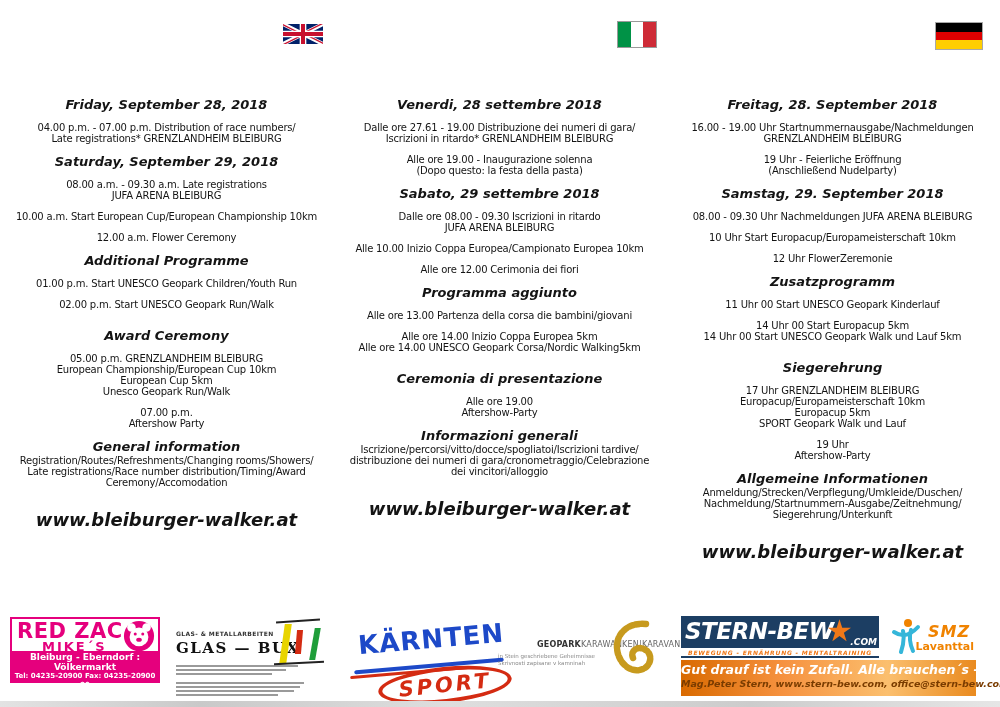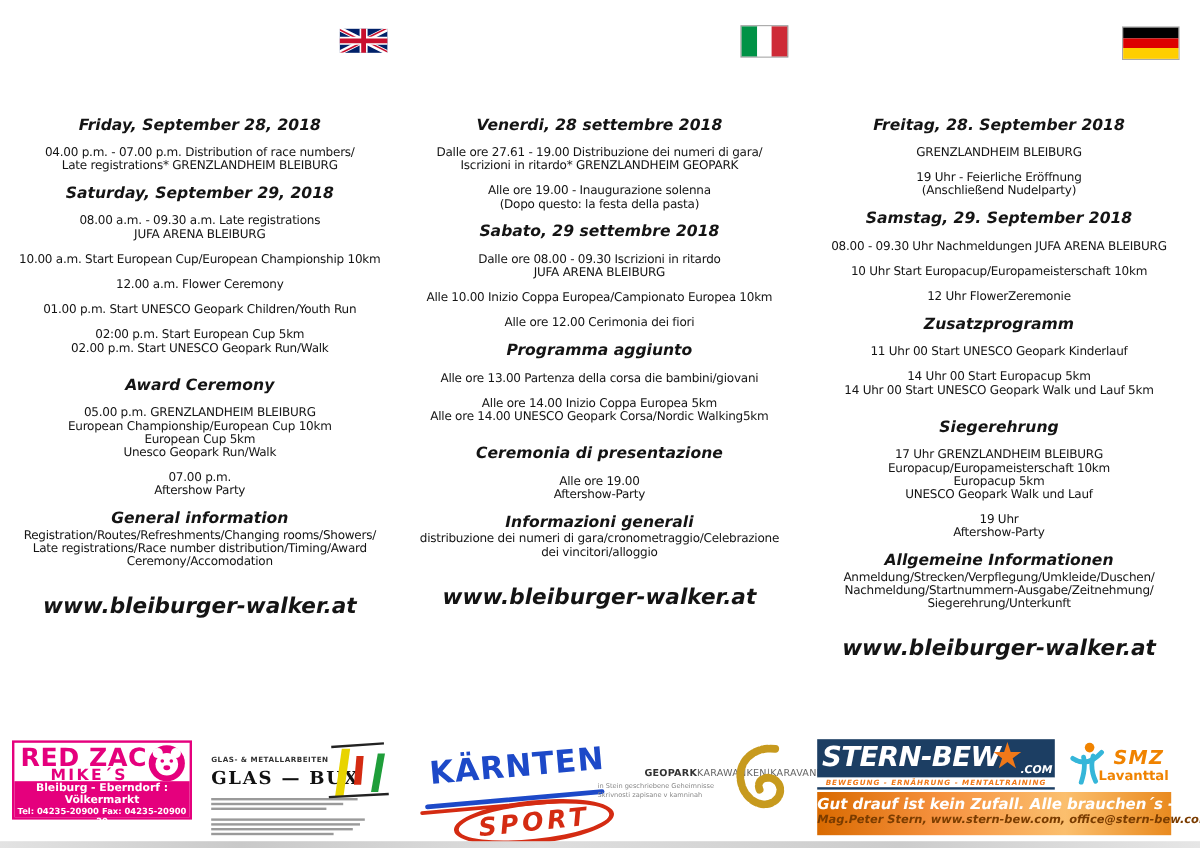--- a/index.html
+++ b/index.html
@@ -139,25 +139,27 @@
         <div class="block para">
           <div class="line">08.00 a.m. - 09.30 a.m. Late registrations</div>
           <div class="line">JUFA ARENA BLEIBURG</div>
         </div>
         <div class="block para">
           <div class="line">10.00 a.m. Start European Cup/European Championship 10km</div>
         </div>
         <div class="block para">
           <div class="line">12.00 a.m. Flower Ceremony</div>
         </div>
+        <div class="block heading">
+          <div class="line">Additional Programme</div>
+        </div>
         <div class="block para">
           <div class="line">01.00 p.m. Start UNESCO Geopark Children/Youth Run</div>
         </div>
         <div class="block para">
-          <div class="line">02:00 p.m. Start European Cup 5km</div>
           <div class="line">02.00 p.m. Start UNESCO Geopark Run/Walk</div>
         </div>
         <div class="block heading spaced">
           <div class="line">Award Ceremony</div>
         </div>
         <div class="block para">
           <div class="line">05.00 p.m. GRENZLANDHEIM BLEIBURG</div>
           <div class="line">European Championship/European Cup 10km</div>
           <div class="line">European Cup 5km</div>
           <div class="line">Unesco Geopark Run/Walk</div>
@@ -177,21 +179,21 @@
         <div class="block website">
           <div class="line">www.bleiburger-walker.at</div>
         </div>
       </section>
     <section class="col">
         <div class="block heading">
           <div class="line">Venerdi, 28 settembre 2018</div>
         </div>
         <div class="block para">
           <div class="line">Dalle ore 27.61 - 19.00 Distribuzione dei numeri di gara/</div>
-          <div class="line">Iscrizioni in ritardo* GRENZLANDHEIM GEOPARK</div>
+          <div class="line">Iscrizioni in ritardo* GRENLANDHEIM BLEIBURG</div>
         </div>
         <div class="block para">
           <div class="line">Alle ore 19.00 - Inaugurazione solenna</div>
           <div class="line">(Dopo questo: la festa della pasta)</div>
         </div>
         <div class="block heading">
           <div class="line">Sabato, 29 settembre 2018</div>
         </div>
         <div class="block para">
           <div class="line">Dalle ore 08.00 - 09.30 Iscrizioni in ritardo</div>
@@ -217,32 +219,34 @@
           <div class="line">Ceremonia di presentazione</div>
         </div>
         <div class="block para">
           <div class="line">Alle ore 19.00</div>
           <div class="line">Aftershow-Party</div>
         </div>
         <div class="block heading">
           <div class="line">Informazioni generali</div>
         </div>
         <div class="block para tight">
+          <div class="line">Iscrizione/percorsi/vitto/docce/spogliatoi/Iscrizioni tardive/</div>
           <div class="line">distribuzione dei numeri di gara/cronometraggio/Celebrazione</div>
           <div class="line">dei vincitori/alloggio</div>
         </div>
         <div class="block website">
           <div class="line">www.bleiburger-walker.at</div>
         </div>
       </section>
     <section class="col">
         <div class="block heading">
           <div class="line">Freitag, 28. September 2018</div>
         </div>
         <div class="block para">
+          <div class="line">16.00 - 19.00 Uhr Startnummernausgabe/Nachmeldungen</div>
           <div class="line">GRENZLANDHEIM BLEIBURG</div>
         </div>
         <div class="block para">
           <div class="line">19 Uhr - Feierliche Eröffnung</div>
           <div class="line">(Anschließend Nudelparty)</div>
         </div>
         <div class="block heading">
           <div class="line">Samstag, 29. September 2018</div>
         </div>
         <div class="block para">
@@ -264,21 +268,21 @@
           <div class="line">14 Uhr 00 Start Europacup 5km</div>
           <div class="line">14 Uhr 00 Start UNESCO Geopark Walk und Lauf 5km</div>
         </div>
         <div class="block heading spaced">
           <div class="line">Siegerehrung</div>
         </div>
         <div class="block para">
           <div class="line">17 Uhr GRENZLANDHEIM BLEIBURG</div>
           <div class="line">Europacup/Europameisterschaft 10km</div>
           <div class="line">Europacup 5km</div>
-          <div class="line">UNESCO Geopark Walk und Lauf</div>
+          <div class="line">SPORT Geopark Walk und Lauf</div>
         </div>
         <div class="block para">
           <div class="line">19 Uhr</div>
           <div class="line">Aftershow-Party</div>
         </div>
         <div class="block heading">
           <div class="line">Allgemeine Informationen</div>
         </div>
         <div class="block para tight">
           <div class="line">Anmeldung/Strecken/Verpflegung/Umkleide/Duschen/</div>

